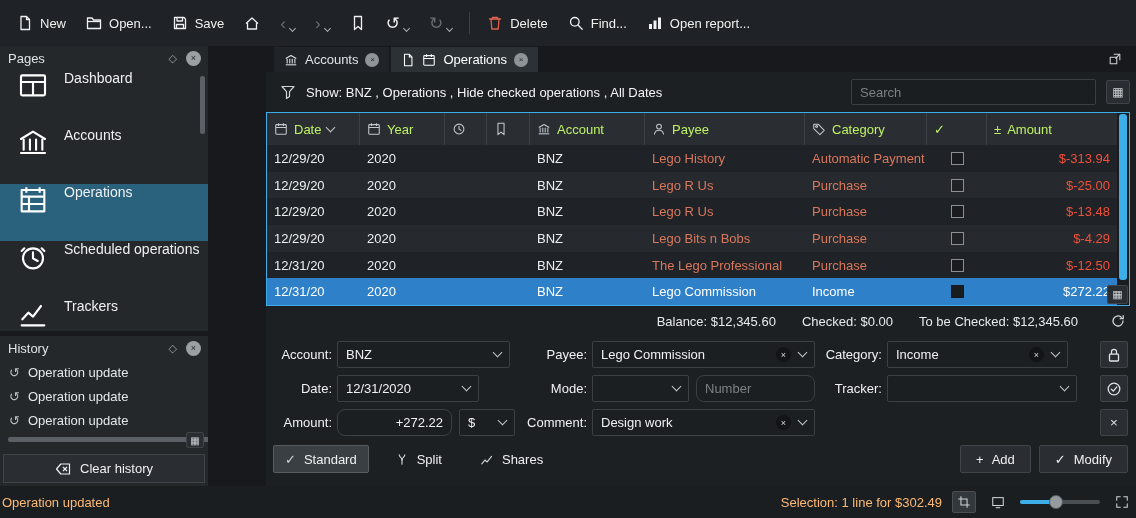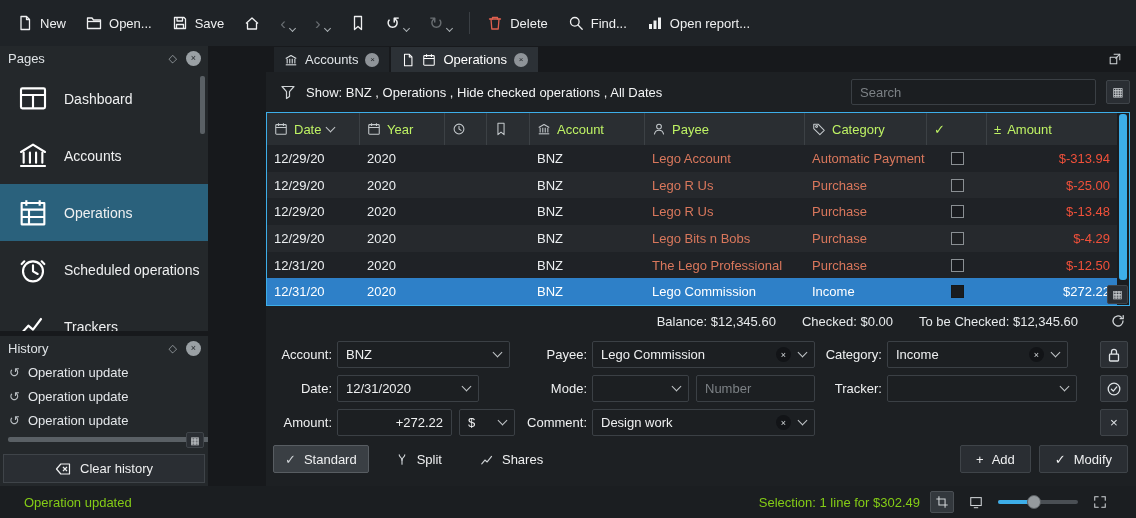--- a/index.html
+++ b/index.html
@@ -31,21 +31,21 @@
            flex-direction:column;gap:5px;background:#17191c}
   .panel{background:#24282b;position:relative;display:flex;flex-direction:column;overflow:hidden}
   .pages-panel{flex:1 1 auto}
   .history-panel{height:150px;flex:none}
   .panel-h{height:24px;display:flex;align-items:center;gap:9px;padding:0 7px 0 8px;flex:none}
   .panel-title{color:#dfe3e6}
   .spacer{flex:1}
   .diamond{color:#9aa0a4;font-size:11px}
   .circbtn{width:15px;height:15px;border-radius:50%;background:#9aa0a4;color:#24282b;font-size:9px;
            display:flex;align-items:center;justify-content:center;border:none;flex:none}
-  .pitem{display:flex;align-items:center;gap:15px;height:57px;padding-left:17px;flex:none;color:#fff}
+  .pitem{display:flex;gap:15px;height:57px;padding-left:17px;flex:none;color:#fff}
   .pitem.selected{background:#2a617c}
   .plabel{font-size:14px;color:#eff0f1}
   .vthumb{position:absolute;right:3px;top:30px;width:5px;height:58px;background:#5a6065;border-radius:2px}
   .hitem{display:flex;align-items:center;gap:8px;height:24px;padding-left:9px;color:#e4e7ea;flex:none}
   .hicon{color:#b8bdc1;font-size:13px}
   .hthumb{position:absolute;left:8px;bottom:44px;width:218px;height:5px;background:#5a6065;border-radius:2px}
   .hcfg{position:absolute;right:4px;bottom:38px;width:18px;height:16px;background:#2a2e33;
         border:1px solid #3f4449;border-radius:2px;color:#cfd3d6;font-size:10px;
         display:flex;align-items:center;justify-content:center}
   .clearbtn{margin:auto 3px 3px;height:29px;border:1px solid #3f4449;background:#2a2e33;color:#eff0f1;
@@ -102,41 +102,41 @@
   .form{position:relative;height:104px}
   .flabel{position:absolute;height:27px;display:flex;align-items:center;justify-content:flex-end;color:#eff0f1}
   .fctl{position:absolute;height:27px}
   .select,.combo{background:#1c1f22;border:1px solid #3b4045;border-radius:2px;color:#eff0f1;
                  display:flex;align-items:center;padding:0 8px;gap:6px;width:100%;height:100%}
   .select .chev,.combo .chev{margin-left:auto}
   .combo .clearx{margin-left:auto}
   .combo .clearx + .chev{margin-left:2px}
   .clearx{width:15px;height:15px;border-radius:50%;background:#121417;color:#d6dadd;font-size:9px;
           display:flex;align-items:center;justify-content:center;border:none;flex:none}
-  .tinput{background:#1c1f22;border:1px solid #3b4045;border-radius:2px;color:#eff0f1;
+  .tinput{background:#1c1f22;border:1px solid #3b4045;border-radius:8px;color:#eff0f1;
           padding:0 8px;font:inherit;width:100%;height:100%}
   .tinput::placeholder{color:#7c8185}
   .tinput.right{text-align:right}
   .sqbtn{position:absolute;width:28px;height:27px;background:#2a2e33;border:1px solid #3f4449;
          border-radius:2px;display:flex;align-items:center;justify-content:center;color:#dfe3e6}
 
   
   .typerow{display:flex;align-items:center;gap:14px;margin:4px 8px 0 7px;height:30px}
   .typebtn{display:flex;align-items:center;gap:8px;height:28px;padding:0 11px;background:transparent;
            border:1px solid transparent;color:#eff0f1;font:inherit}
   .typebtn.active{background:#3a3f44;border-color:#585d62;border-radius:2px}
   .typebtn .glyph{font-size:13px;color:#cfd3d6}
   .actions{margin-left:auto;display:flex;gap:8px}
   .actionbtn{display:flex;align-items:center;gap:8px;height:28px;padding:0 15px;background:#2a2e33;
              border:1px solid #3f4449;border-radius:2px;color:#eff0f1;font:inherit}
   .actionbtn .glyph{font-size:13px}
 
   
   .statusbar{position:absolute;left:0;right:0;bottom:0;height:32px;background:#1b1e21;
-             display:flex;align-items:center;gap:10px;padding:0 24px;color:#84cc16}
+             display:flex;align-items:center;gap:10px;padding:0 2px;color:#fdba74}
   .sel-info{margin-left:auto}
   .sbtn{width:24px;height:22px;display:flex;align-items:center;justify-content:center;color:#cfd3d6;
         background:none;border:1px solid transparent}
   .sbtn.toggled{background:#33383d;border-color:#4a4f54;border-radius:2px}
   .slider{position:relative;width:80px;height:20px}
   .slider .track{position:absolute;top:8px;left:0;right:0;height:4px;border-radius:2px;background:#4a4f54}
   .slider .fill{position:absolute;top:8px;left:0;width:45%;height:4px;border-radius:2px;background:#3daee9}
   .slider .knob{position:absolute;top:3px;left:calc(45% - 7px);width:14px;height:14px;border-radius:50%;
                 background:#959a9e;border:1px solid #5a5f63}
 </style>
@@ -402,21 +402,21 @@
           <span>Amount</span>
         </div>
       </div>
 
       <div class="trow">
         <div class="c">12/29/20</div>
         <div class="c">2020</div>
         <div class="c"></div>
         <div class="c"></div>
         <div class="c">BNZ</div>
-        <div class="c payee">Lego Account</div>
+        <div class="c payee">Lego History</div>
         <div class="c category">Automatic Payment</div>
         <div class="c checkc">
             <span class="cb"></span>
           </div>
         <div class="c amount">$-313.94</div>
       </div>
       <div class="trow">
         <div class="c">12/29/20</div>
         <div class="c">2020</div>
         <div class="c"></div>

